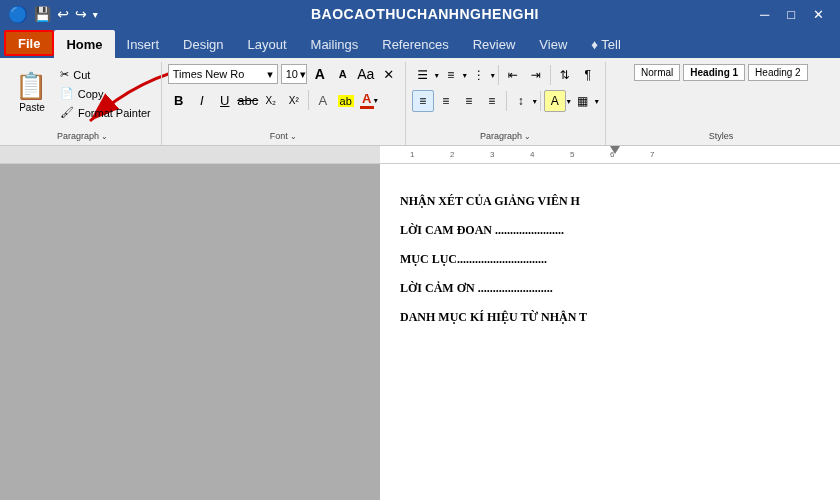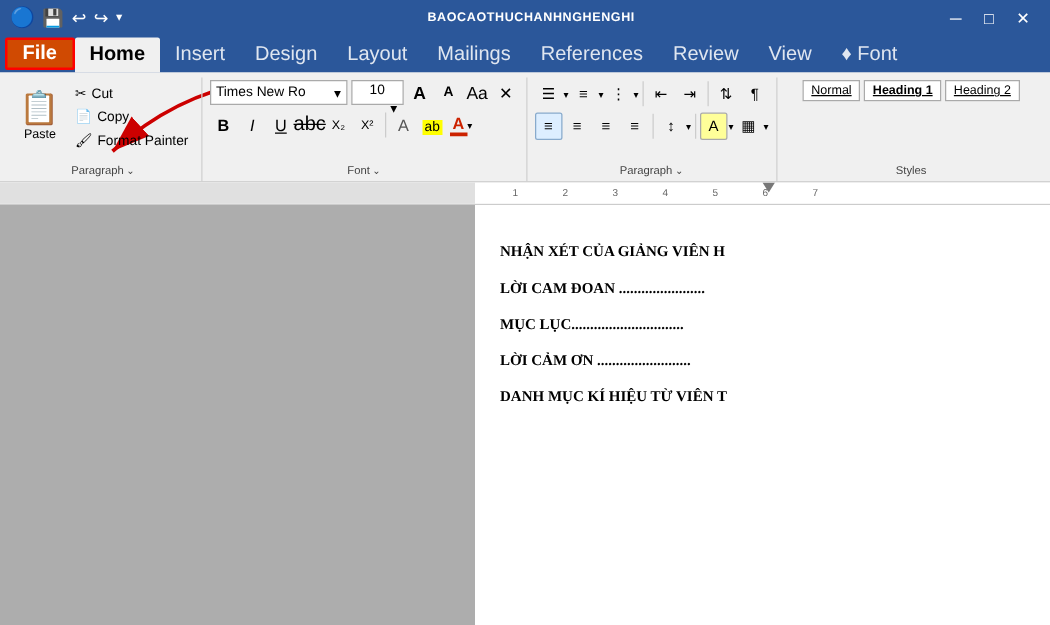--- a/index.html
+++ b/index.html
@@ -10,35 +10,35 @@
       background: #2b579a;
       color: white;
       height: 28px;
       display: flex;
       align-items: center;
       justify-content: space-between;
       padding: 0 8px;
     }
     #title-bar-left { display: flex; align-items: center; gap: 6px; }
     .title-icon { color: white; font-size: 14px; cursor: pointer; }
-    #title-text { color: white; font-size: 10px; font-weight: 600; letter-spacing: 0.5px; }
+    #title-text { color: white; font-size: 14px; font-weight: 600; letter-spacing: 0.5px; }
     #window-controls { display: flex; gap: 2px; }
     .win-btn { color: white; font-size: 13px; padding: 0 8px; cursor: pointer; height: 28px; display: flex; align-items: center; }
 
     
     #ribbon-tabs {
       background: #2b579a;
       display: flex;
       align-items: flex-end;
       padding: 0 0 0 4px;
       height: 30px;
     }
     .ribbon-tab {
       padding: 4px 12px;
-      font-size: 16px;
+      font-size: 13px;
       color: rgba(255,255,255,0.85);
       cursor: pointer;
       height: 28px;
       display: flex;
       align-items: center;
       border-radius: 2px 2px 0 0;
       text-align: right;
     }
     .ribbon-tab.active {
       background: #f0f0f0;
@@ -129,21 +129,21 @@
       background: white;
       padding: 1px 4px;
       font-size: 11px;
       height: 20px;
       cursor: text;
       display: flex;
       align-items: center;
       gap: 2px;
     }
     .font-name-input { width: 110px; }
-    .font-size-input { width: 42px; flex-direction: column; }
+    .font-size-input { width: 26px; }
     .font-btn {
       width: 20px; height: 20px;
       border: 1px solid transparent;
       background: transparent;
       display: flex; align-items: center; justify-content: center;
       cursor: pointer; font-size: 13px; border-radius: 2px;
     }
     .font-format-row { display: flex; gap: 1px; align-items: center; }
     .fmt-btn {
       width: 22px; height: 22px;
@@ -246,21 +246,21 @@
 <div id="ribbon-tabs">
   <div class="ribbon-tab file-tab">File</div>
   <div class="ribbon-tab active">Home</div>
   <div class="ribbon-tab">Insert</div>
   <div class="ribbon-tab">Design</div>
   <div class="ribbon-tab">Layout</div>
   <div class="ribbon-tab">Mailings</div>
   <div class="ribbon-tab">References</div>
   <div class="ribbon-tab">Review</div>
   <div class="ribbon-tab">View</div>
-  <div class="ribbon-tab">♦ Font</div>
+  <div class="ribbon-tab">♦ Tell</div>
 </div>
 
 <div id="ribbon">
 
   <svg class="red-arrow" width="160" height="90" viewBox="0 0 160 90">
     <defs>
       <marker id="arrowhead" markerWidth="10" markerHeight="7" refX="10" refY="3.5" orient="auto">
         <polygon points="0 0, 10 3.5, 0 7" fill="#cc0000"></polygon>
       </marker>
     </defs>
@@ -307,21 +307,21 @@
         </div>
         <div class="font-btn" style="font-size:14px; font-weight:bold;">A</div>
         <div class="font-btn" style="font-size:11px; font-weight:bold;">A</div>
         <div class="font-btn" style="font-size:14px;">Aa</div>
         <div class="font-btn">✕</div>
       </div>
       <div class="font-format-row">
         <div class="fmt-btn bold">B</div>
         <div class="fmt-btn italic">I</div>
         <div class="fmt-btn underline">U</div>
-        <div class="fmt-btn" style="text-decoration:line-through; font-size:16px;">abc</div>
+        <div class="fmt-btn" style="text-decoration:line-through; font-size:13px;">abc</div>
         <div class="fmt-btn" style="font-size:10px;">X₂</div>
         <div class="fmt-btn" style="font-size:10px;">X²</div>
         <div style="width:1px; height:20px; background:#ccc; margin:0 2px;"></div>
         <div class="fmt-btn" style="font-size:13px; color:#555;">A</div>
         <div class="fmt-btn">
           <span style="position:relative;">
             <span style="font-size:11px; background:yellow; padding:0 2px;">ab</span>
           </span>
         </div>
         <div class="fmt-btn">
@@ -370,21 +370,21 @@
         <span style="font-size:8px;">▾</span>
       </div>
     </div>
     <div class="group-label">
       <span>Paragraph</span>
       <span style="font-size:8px; cursor:pointer;">⌄</span>
     </div>
   </div>
 
   <div class="ribbon-group" style="flex:1; min-width:100px;">
-    <div class="group-content" style="padding-bottom:16px;text-decoration:underline;">
+    <div class="group-content" style="padding-bottom:16px;">
       <div style="display:flex; gap:3px; flex-wrap:wrap;">
         <div style="border:1px solid #aaa; padding:2px 6px; font-size:10px; background:white; cursor:pointer;">Normal</div>
         <div style="border:1px solid #aaa; padding:2px 6px; font-size:10px; background:white; cursor:pointer; font-weight:bold;">Heading 1</div>
         <div style="border:1px solid #aaa; padding:2px 6px; font-size:10px; background:white; cursor:pointer;">Heading 2</div>
       </div>
     </div>
     <div class="group-label">Styles</div>
   </div>
 
 </div>
@@ -403,15 +403,15 @@
   </div>
 </div>
 
 <div id="main-area">
   <div id="left-panel"></div>
   <div id="doc-area">
     <div class="doc-line">NHẬN XÉT CỦA GIẢNG VIÊN H</div>
     <div class="doc-line">LỜI CAM ĐOAN .......................</div>
     <div class="doc-line">MỤC LỤC..............................</div>
     <div class="doc-line">LỜI CẢM ƠN .........................</div>
-    <div class="doc-line">DANH MỤC KÍ HIỆU TỪ VIÊN T</div>
+    <div class="doc-line">DANH MỤC KÍ HIỆU TỪ NHẬN T</div>
   </div>
 </div>
 
 </body></html>

